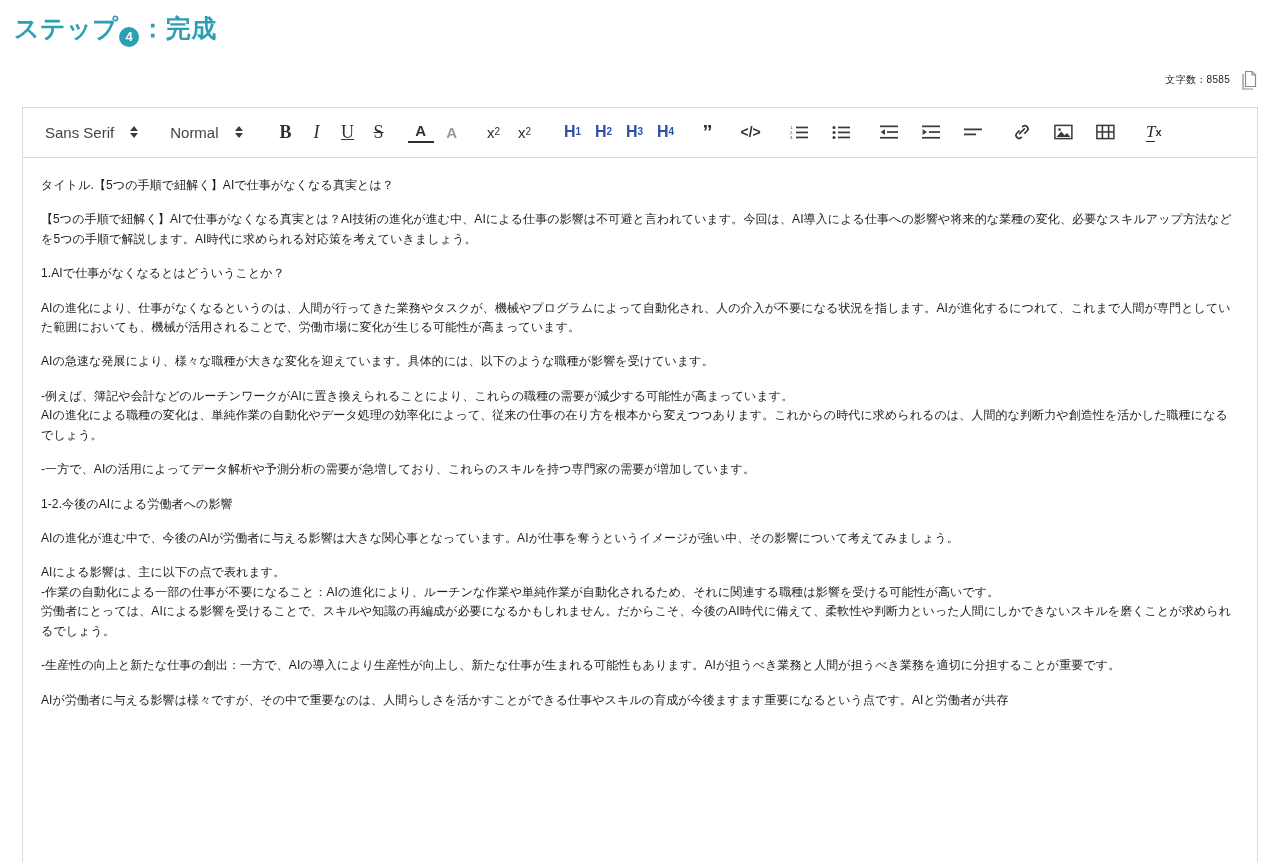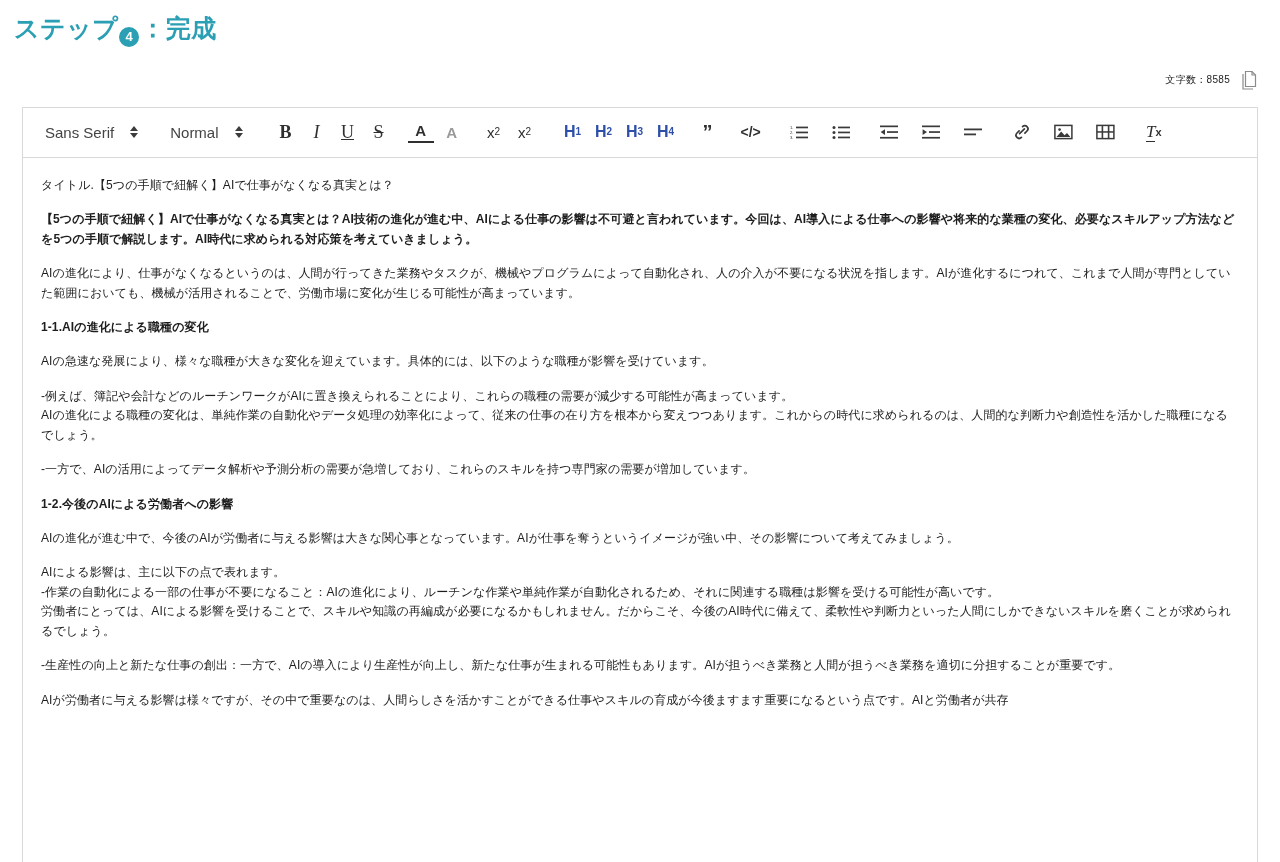--- a/index.html
+++ b/index.html
@@ -202,21 +202,21 @@
     overflow: hidden;
     padding: 18px 18px 0 18px;
     font-size: 12px;
     line-height: 1.62;
     color: #1d1d1d;
     font-family: "Liberation Sans", "DejaVu Sans", sans-serif;
     letter-spacing: 0.1px;
   }
   .doc p { margin: 0 0 15px 0; }
   .doc p.tight { margin-bottom: 0; }
-  .doc p.b { font-weight: bold; }
+  .doc p.b { font-weight: normal; }
 </style>
 </head>
 <body>
 
 <h1 class="page-heading">
   <span class="step-word">ステップ</span>
     <span class="circled-num">4</span>
     <span class="step-word">：完成</span>
 </h1>
 
@@ -394,22 +394,22 @@
     <button class="tb-btn clearfmt">
         <span class="tline">T</span>
         <sub>x</sub>
       </button>
 
   </div>
 
   <div class="doc">
     <p>タイトル.【5つの手順で紐解く】AIで仕事がなくなる真実とは？</p>
     <p class="b">【5つの手順で紐解く】AIで仕事がなくなる真実とは？AI技術の進化が進む中、AIによる仕事の影響は不可避と言われています。今回は、AI導入による仕事への影響や将来的な業種の変化、必要なスキルアップ方法などを5つの手順で解説します。AI時代に求められる対応策を考えていきましょう。</p>
+    <p class="b">1.AIで仕事がなくなるとはどういうことか？</p>
     <p>AIの進化により、仕事がなくなるというのは、人間が行ってきた業務やタスクが、機械やプログラムによって自動化され、人の介入が不要になる状況を指します。AIが進化するにつれて、これまで人間が専門としていた範囲においても、機械が活用されることで、労働市場に変化が生じる可能性が高まっています。</p>
-    <p class="b">1-1.AIの進化による職種の変化</p>
     <p>AIの急速な発展により、様々な職種が大きな変化を迎えています。具体的には、以下のような職種が影響を受けています。</p>
     <p class="tight">-例えば、簿記や会計などのルーチンワークがAIに置き換えられることにより、これらの職種の需要が減少する可能性が高まっています。</p>
     <p>AIの進化による職種の変化は、単純作業の自動化やデータ処理の効率化によって、従来の仕事の在り方を根本から変えつつあります。これからの時代に求められるのは、人間的な判断力や創造性を活かした職種になるでしょう。</p>
     <p>-一方で、AIの活用によってデータ解析や予測分析の需要が急増しており、これらのスキルを持つ専門家の需要が増加しています。</p>
     <p class="b">1-2.今後のAIによる労働者への影響</p>
     <p>AIの進化が進む中で、今後のAIが労働者に与える影響は大きな関心事となっています。AIが仕事を奪うというイメージが強い中、その影響について考えてみましょう。</p>
     <p class="tight">AIによる影響は、主に以下の点で表れます。</p>
     <p class="tight">-作業の自動化による一部の仕事が不要になること：AIの進化により、ルーチンな作業や単純作業が自動化されるため、それに関連する職種は影響を受ける可能性が高いです。</p>
     <p>労働者にとっては、AIによる影響を受けることで、スキルや知識の再編成が必要になるかもしれません。だからこそ、今後のAI時代に備えて、柔軟性や判断力といった人間にしかできないスキルを磨くことが求められるでしょう。</p>
     <p>-生産性の向上と新たな仕事の創出：一方で、AIの導入により生産性が向上し、新たな仕事が生まれる可能性もあります。AIが担うべき業務と人間が担うべき業務を適切に分担することが重要です。</p>

